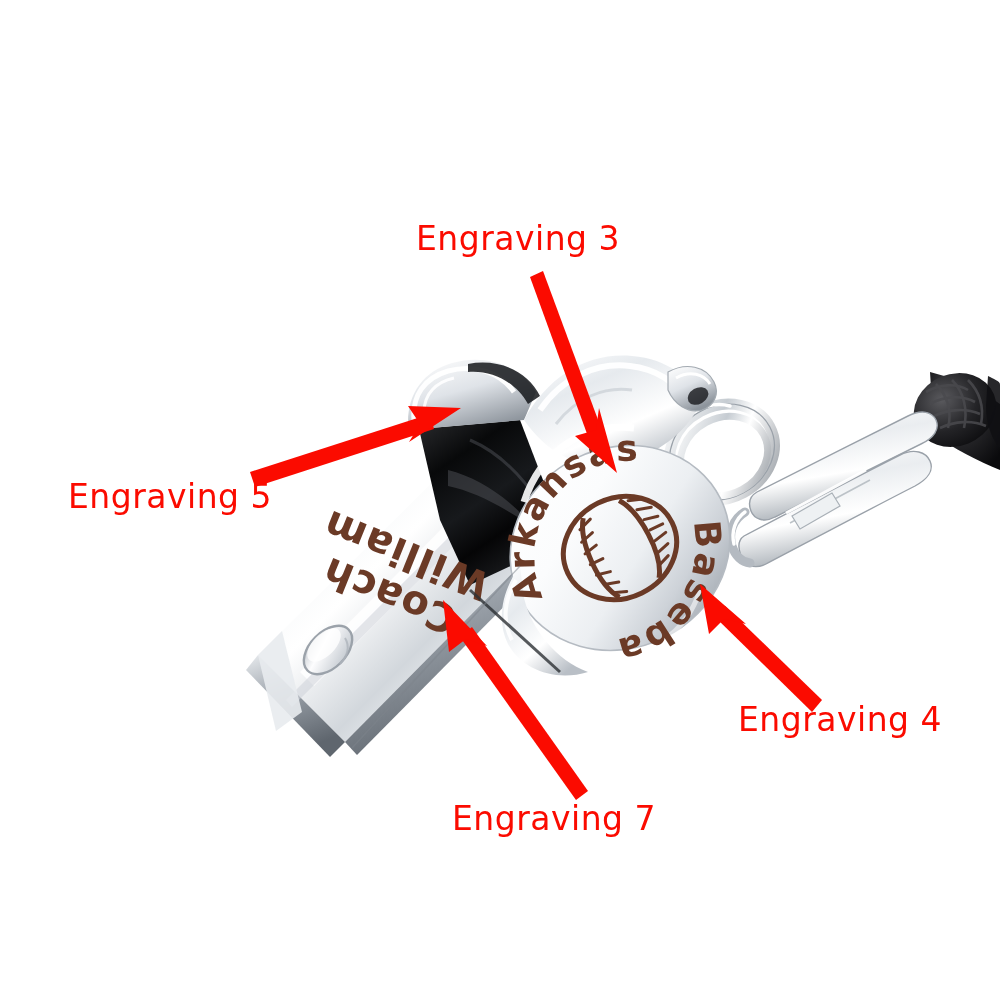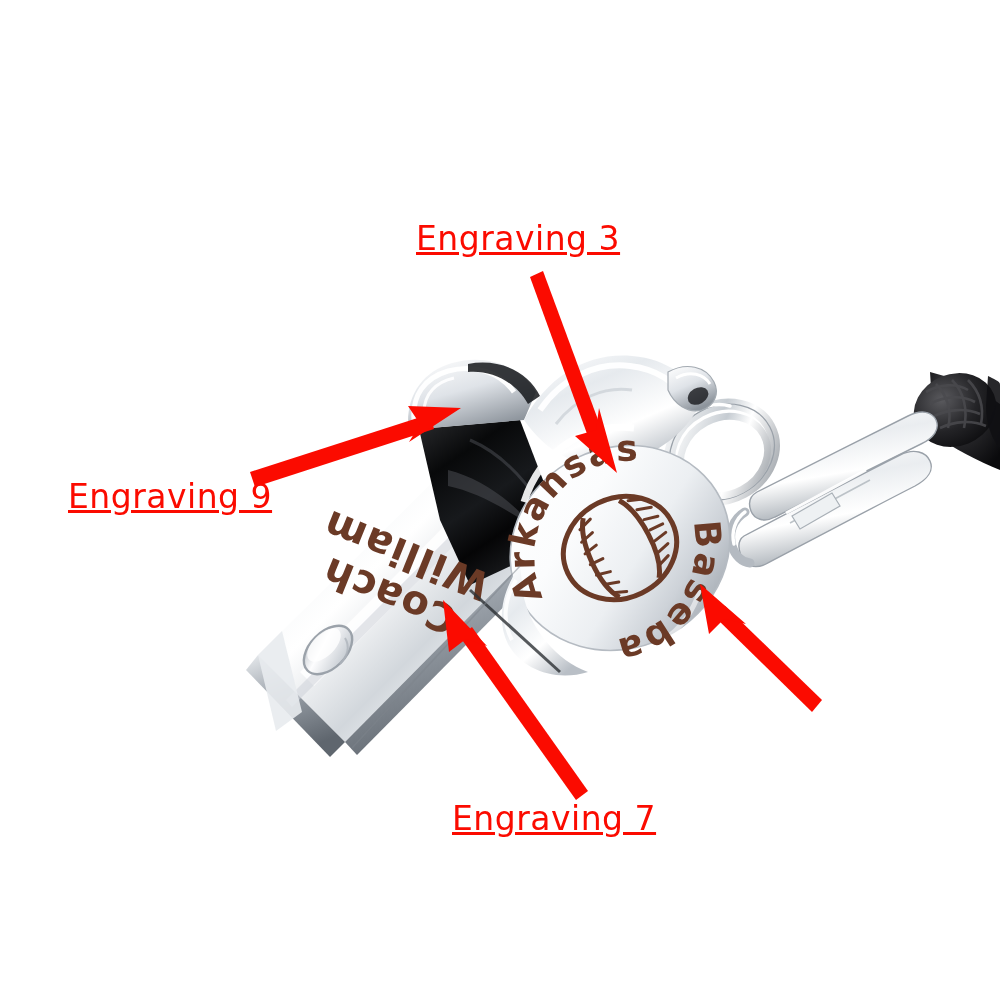--- a/index.html
+++ b/index.html
@@ -31,21 +31,20 @@
   .callout {
     position: absolute;
     color: #fb0b00;
     font-family: "DejaVu Sans", "Liberation Sans", sans-serif;
     font-size: 33px;
     font-weight: 400;
     letter-spacing: 0.5px;
     white-space: nowrap;
     line-height: 1;
     user-select: none;
-    text-decoration: underline;
   }
   #label-eng3 { left: 416px; top: 222px; }
   #label-eng2 { left: 68px;  top: 480px; }
   #label-eng1 { left: 452px; top: 802px; }
   #label-eng4 { left: 738px; top: 703px; }
 </style>
 </head>
 <body>
 
 <div id="stage">
@@ -272,18 +271,19 @@
 
       <g>
         <path d="M 822,700 L 725,606 L 715,617 L 812,712 Z"></path>
         <path d="M 700,584 L 709,634 L 724,619 L 746,624 Z"></path>
       </g>
     </g>
   </svg>
 
   <div class="callout" id="label-eng3">Engraving 3</div>
 
-  <div class="callout" id="label-eng2">Engraving 9</div>
+  <div class="callout" id="label-eng2">Engraving 5</div>
 
   <div class="callout" id="label-eng1">Engraving 7</div>
 
+  <div class="callout" id="label-eng4">Engraving 4</div>
 
 </div>
 
 </body></html>

